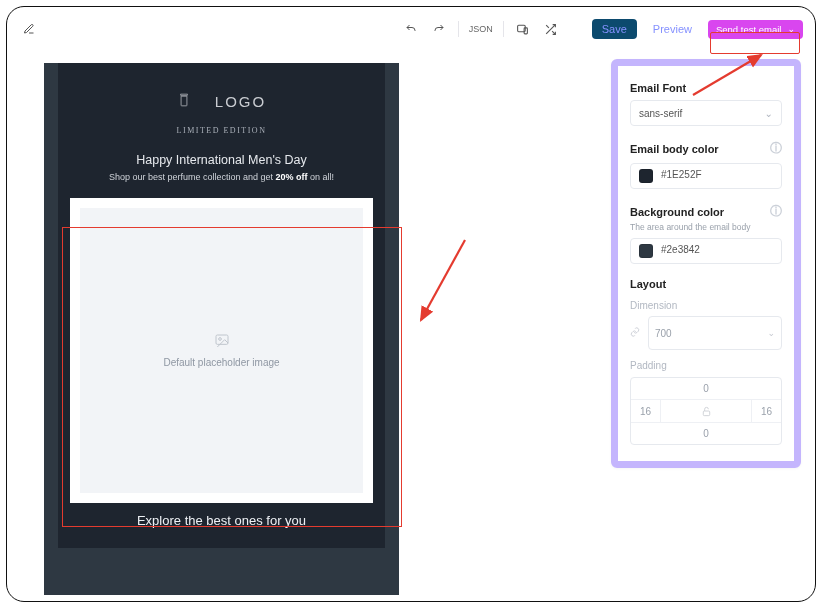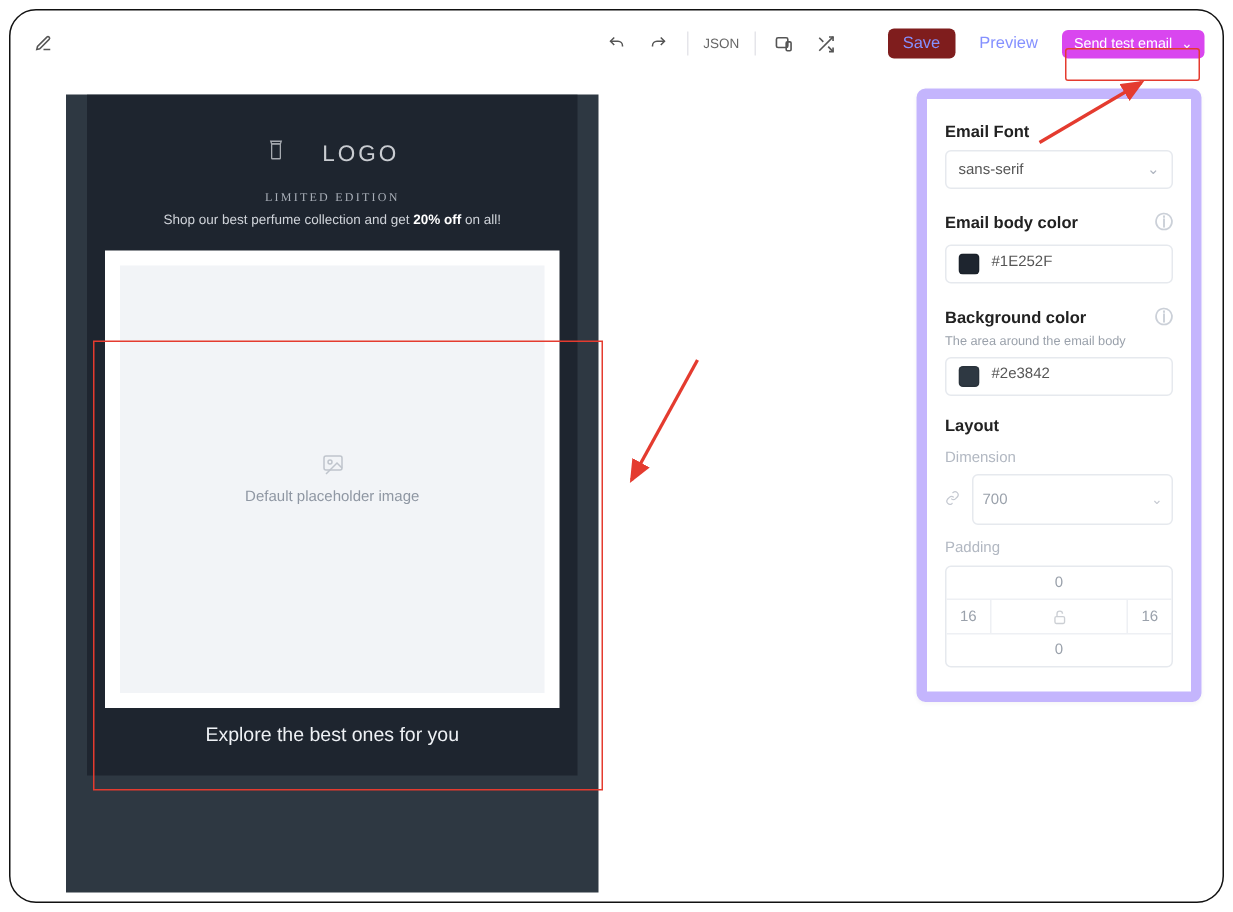--- a/index.html
+++ b/index.html
@@ -52,21 +52,21 @@
     color:#555; border-radius:4px; cursor:pointer;
   }
   .tb-sep { width:1px; height:16px; background:#e5e5ea; margin:0 4px; }
   .tb-json { font-size:9px; letter-spacing:0; color:#666; width:auto; padding:0 4px;}
   .toolbar .right-group {
     margin-left: 28px;
     display:flex; align-items:center; gap:6px;
   }
   .btn-save, .btn-preview {
     font-size:11px; padding:4px 10px; color:#8591ff; cursor:pointer;
-    background:#7f1d1d; border-radius:4px;
+    background:#0c4a6e; border-radius:4px;
   }
   .btn-preview { background:transparent; }
   .btn-sendtest {
     background:#d946ef; color:#fff; font-size:9.5px; padding:4px 8px;
     border-radius:4px; display:flex; align-items:center; gap:6px;
     cursor:pointer;
   }
   .btn-sendtest .chev { font-size:9px; }
   .sendtest-outline {
     position:absolute;
@@ -234,20 +234,21 @@
       <div class="logo-row">
         <span class="logo-icon">
           <svg width="14" height="14" viewBox="0 0 24 24" fill="none" stroke="currentColor" stroke-width="1.5">
               <path d="M6 2h12l-1 3H7z"></path>
               <rect x="7" y="5" width="10" height="17" rx="1"></rect>
             </svg>
         </span>
         <span>LOGO</span>
       </div>
       <div class="pill-label">LIMITED EDITION</div>
+      <div class="subhead">Happy International Men's Day</div>
       <div class="subline">
         <span>Shop our best perfume collection and get </span><b>20% off</b><span> on all!</span>
       </div>
 
       <div class="img-outer">
         <div class="img-inner">
           <svg width="20" height="16" viewBox="0 0 24 24" fill="none" stroke="#aab1bb" stroke-width="1.5">
               <rect x="3" y="3" width="18" height="14" rx="2"></rect>
               <circle cx="9" cy="9" r="2"></circle>
               <path d="M21 15l-5-5L5 21"></path>

